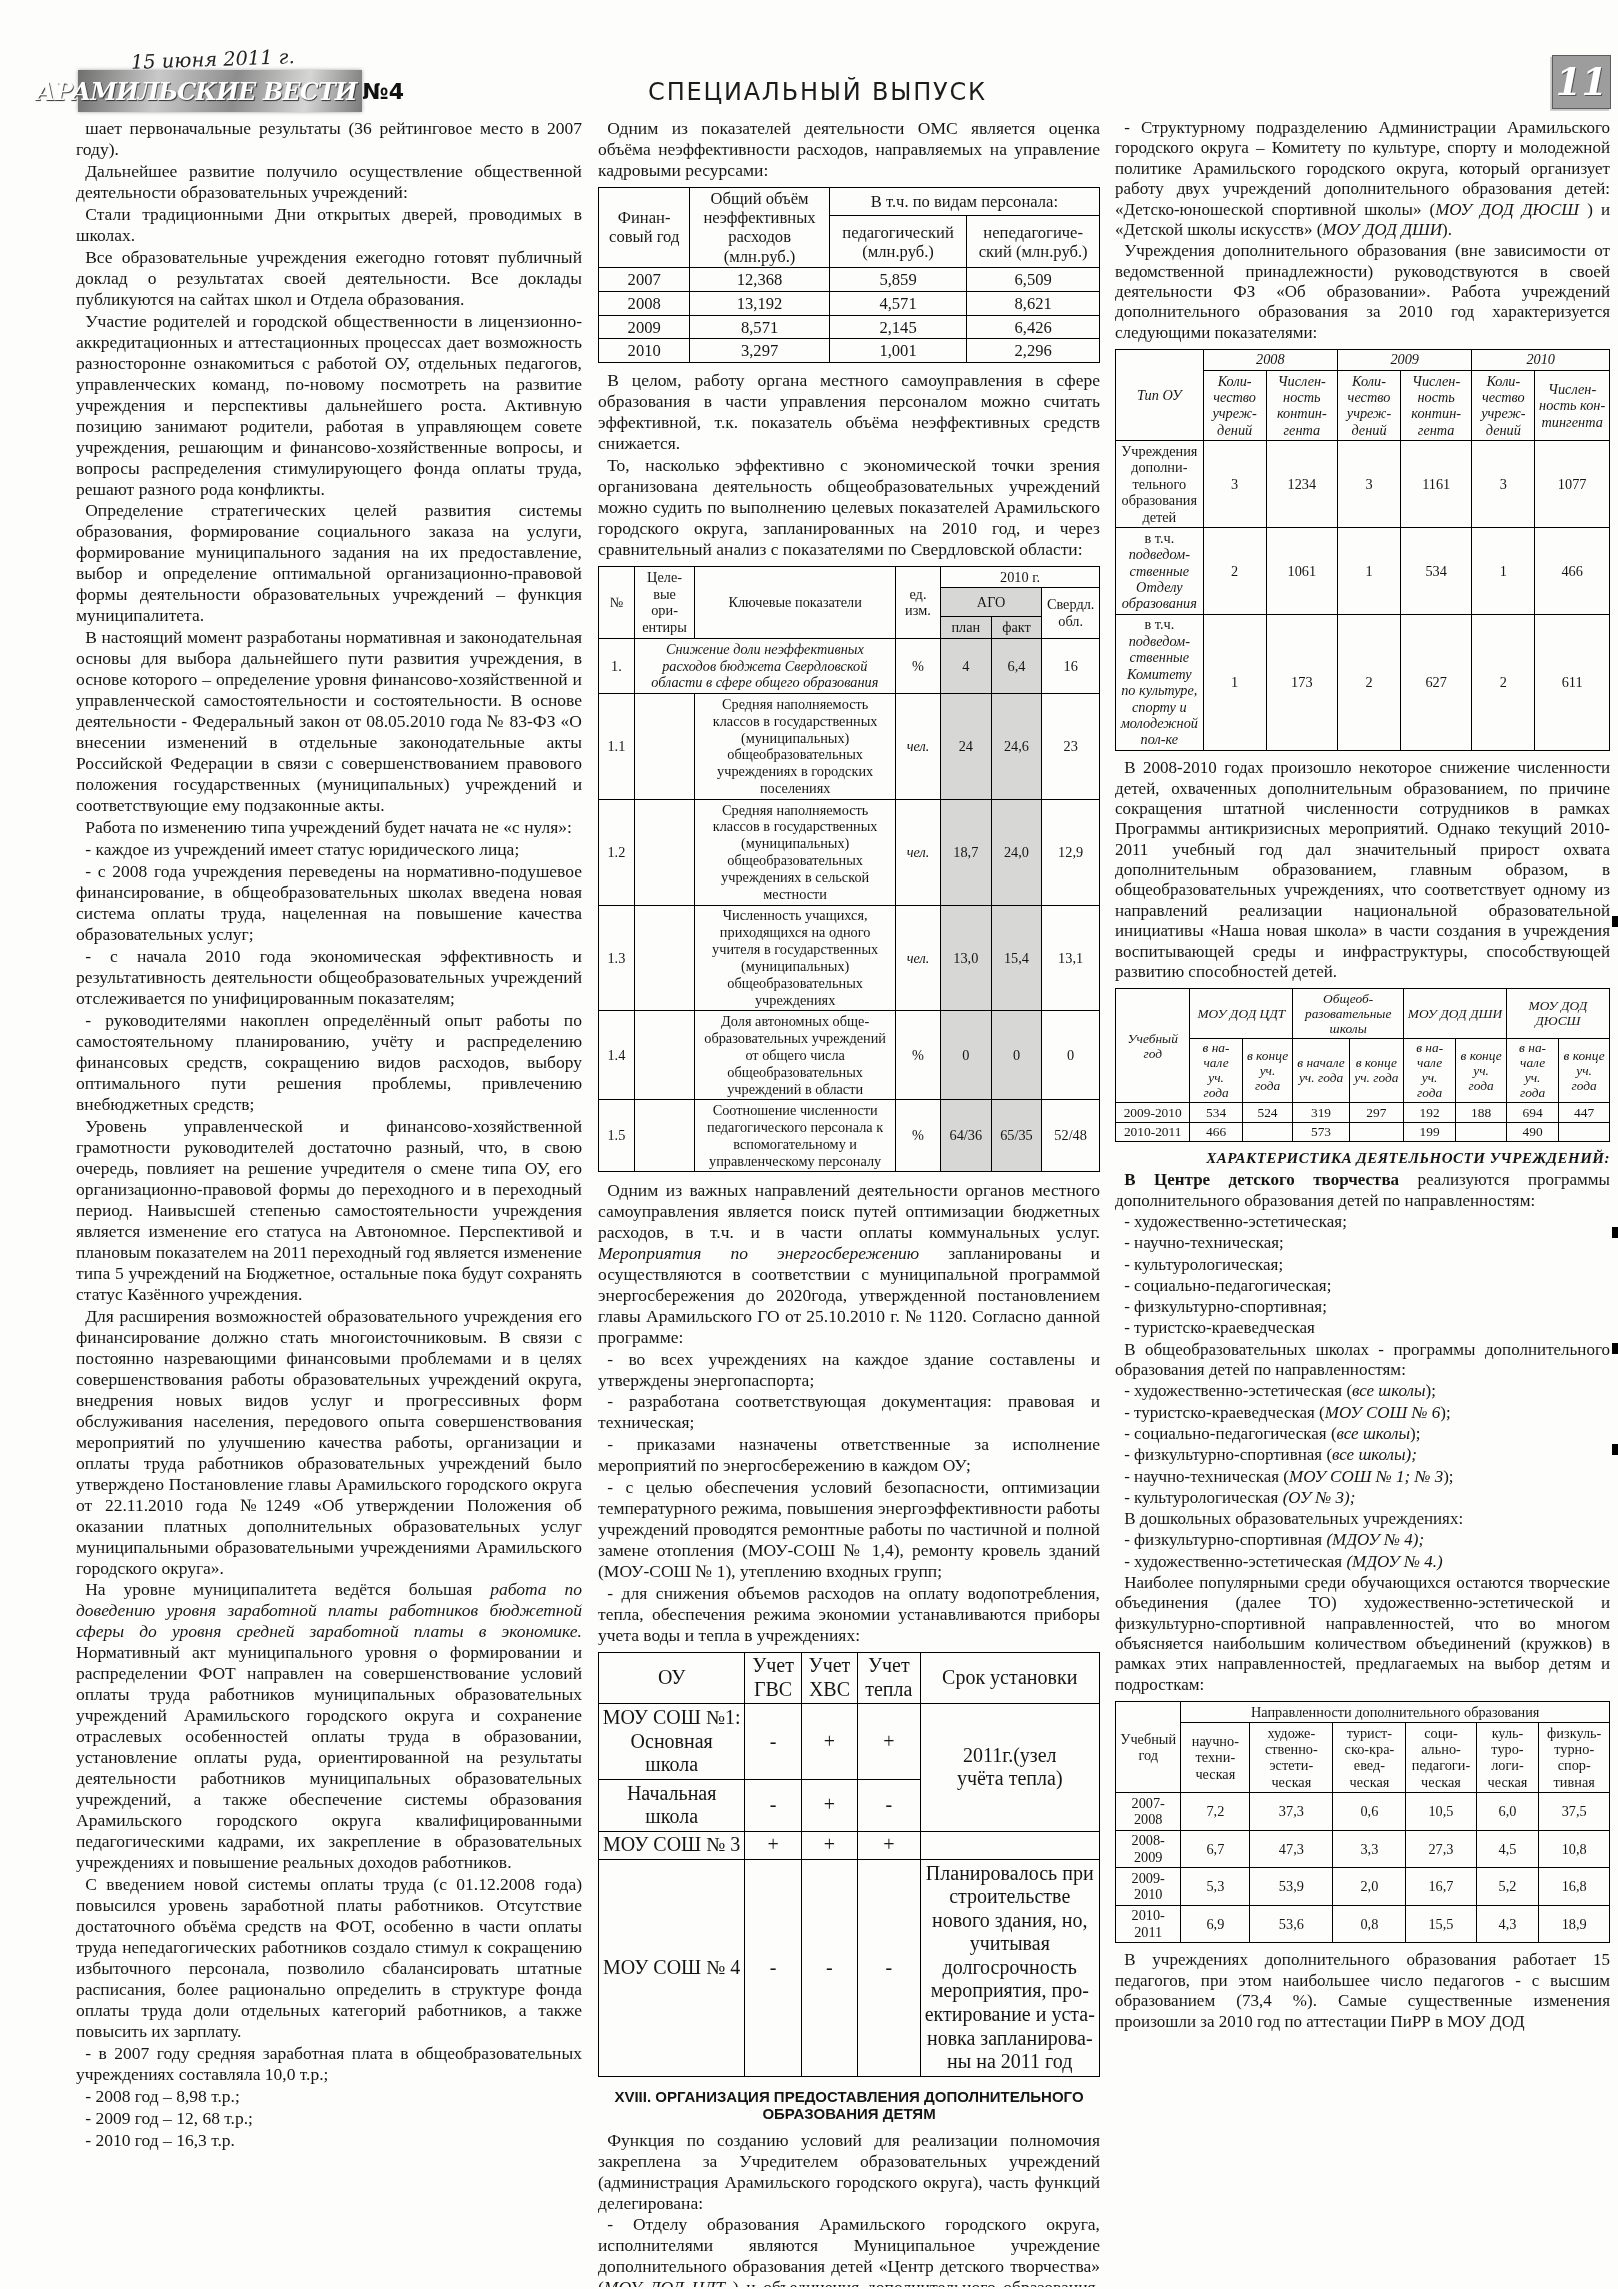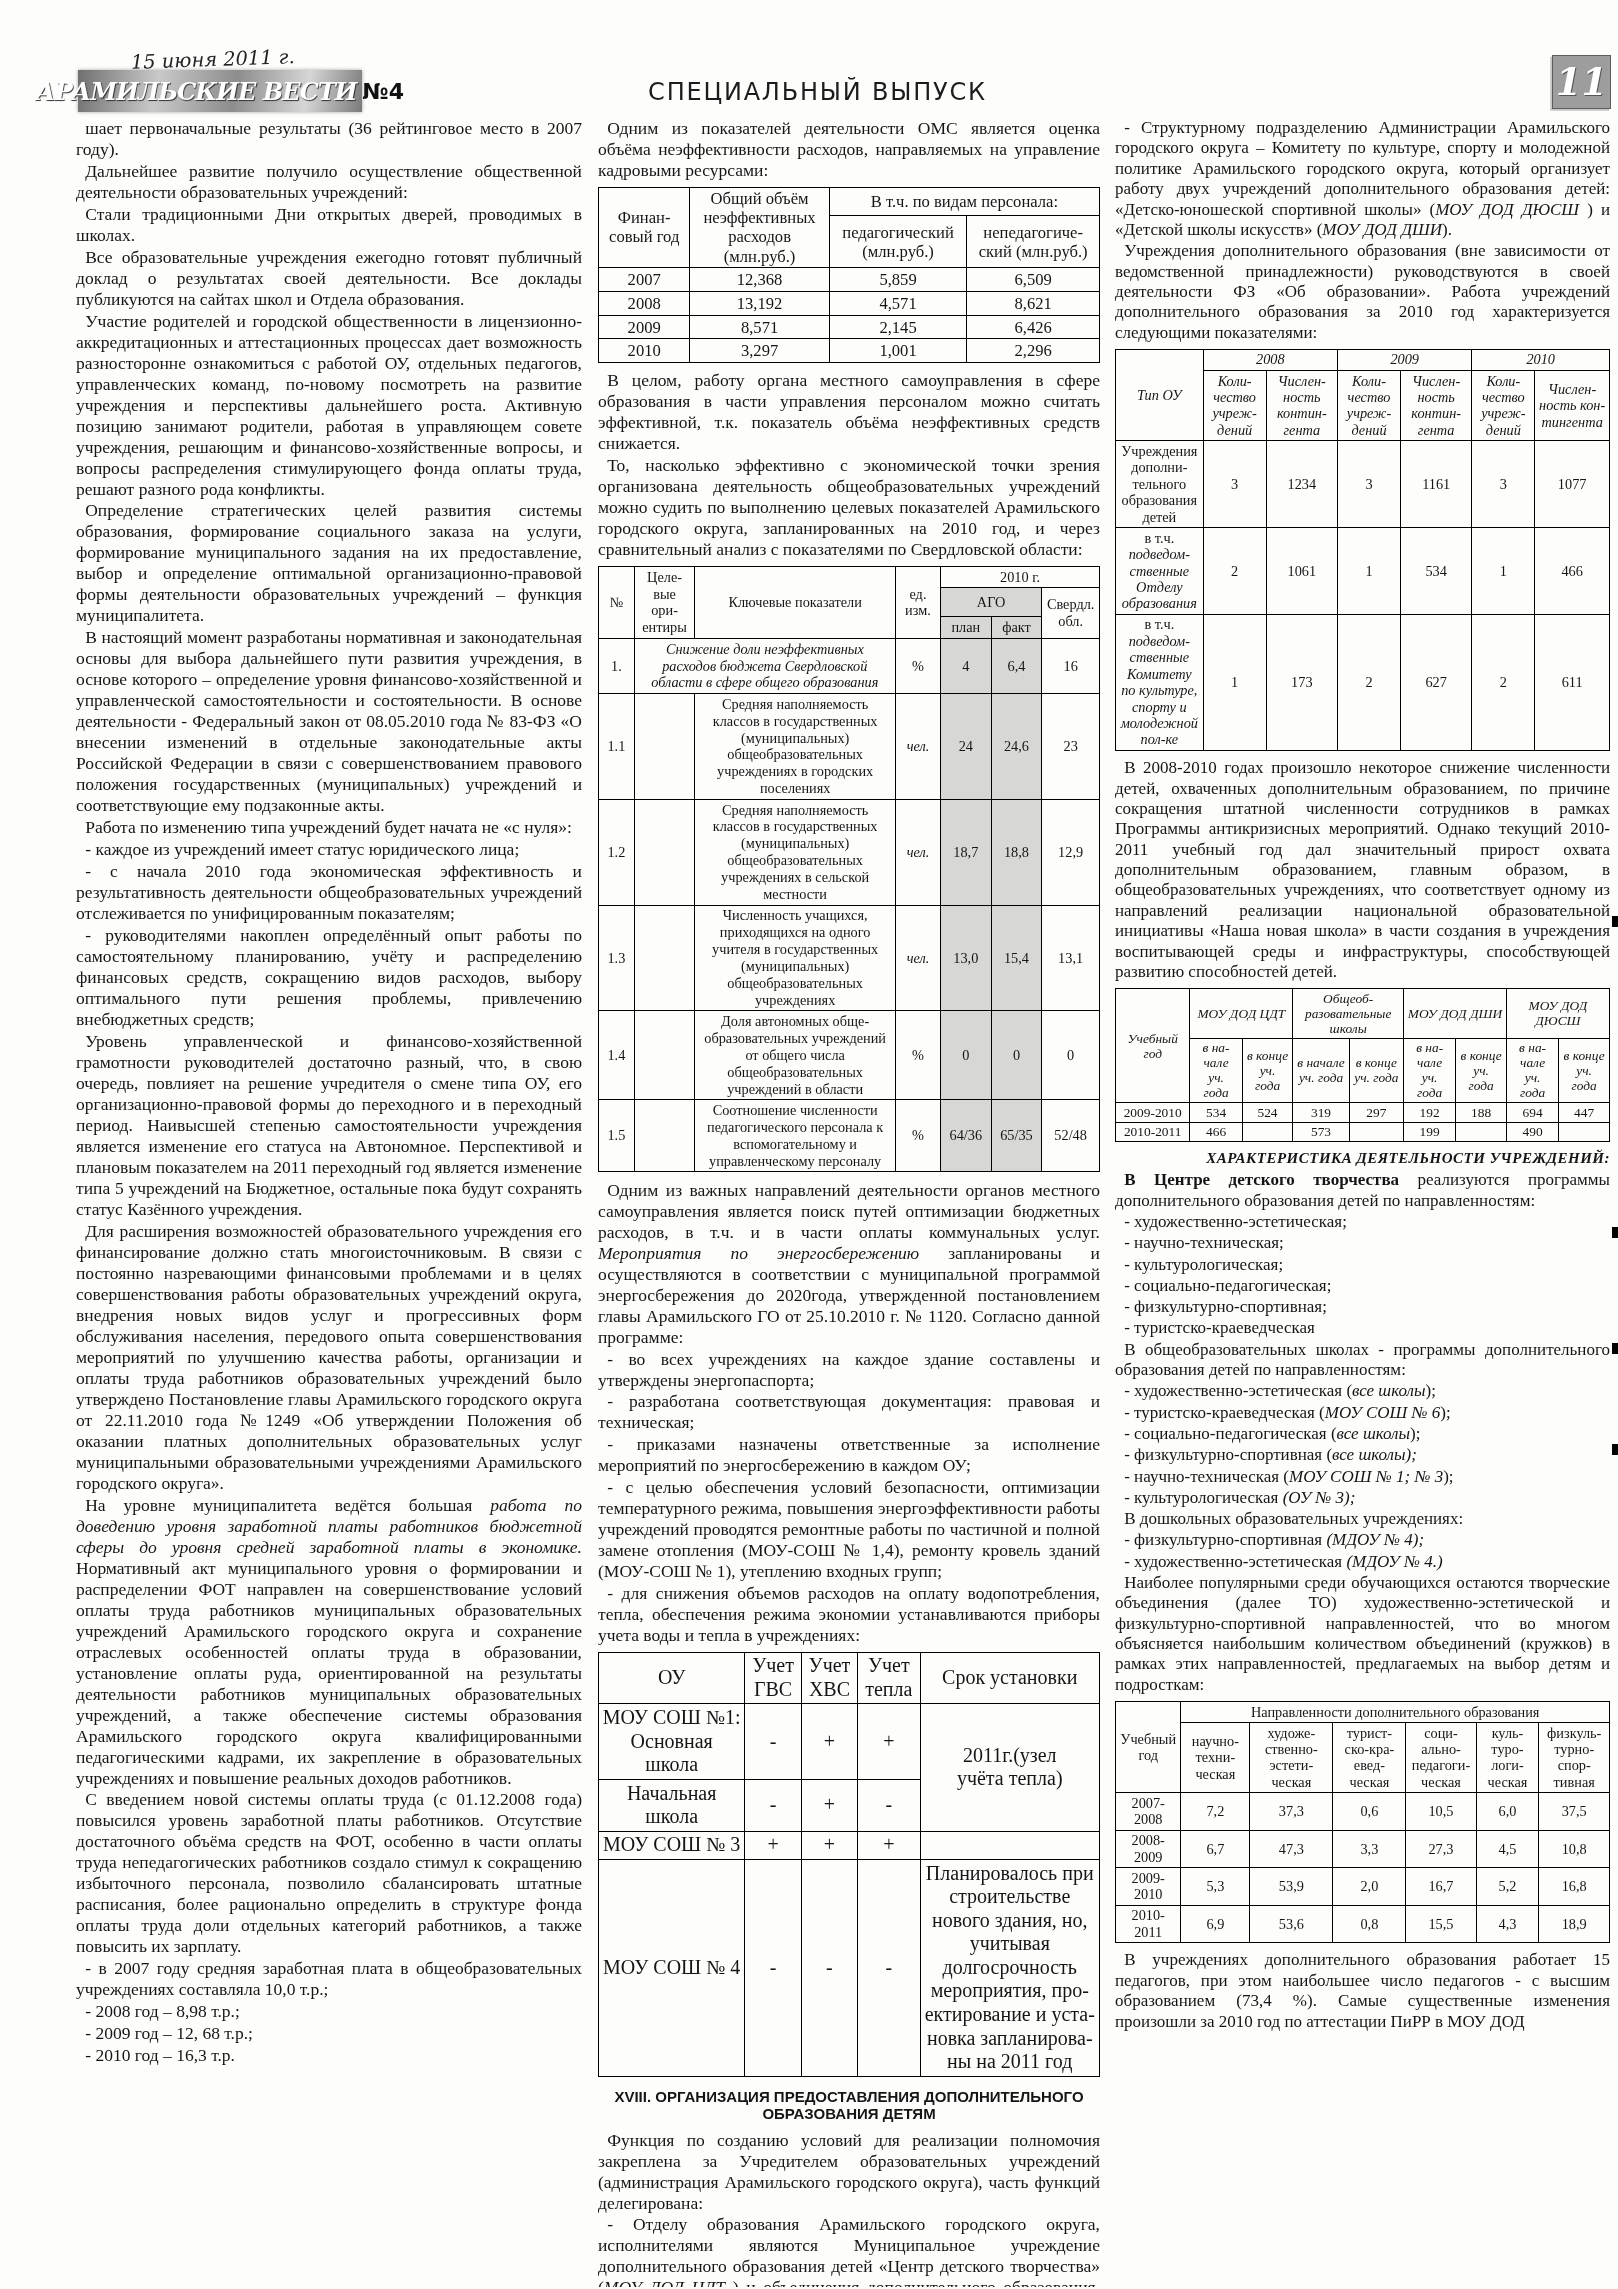--- a/index.html
+++ b/index.html
@@ -63,20 +63,21 @@
   <div class="col" id="colL" style="left:76px;width:506px;">
       <p><span>шает первоначальные результаты (36 рейтинговое место в 2007 году).</span></p>
       <p><span>Дальнейшее развитие получило осуществление общественной деятельности образовательных учреждений:</span></p>
       <p><span>Стали традиционными Дни открытых дверей, проводимых в школах.</span></p>
       <p><span>Все образовательные учреждения ежегодно готовят публичный доклад о результатах своей деятельности. Все доклады публикуются на сайтах школ и Отдела образования.</span></p>
       <p><span>Участие родителей и городской общественности в лицензионно-аккредитационных и аттестационных процессах дает возможность разносторонне ознакомиться с работой ОУ, отдельных педагогов, управленческих команд, по-новому посмотреть на развитие учреждения и перспективы дальнейшего роста. Активную позицию занимают родители, работая в управляющем совете учреждения, решающим и финансово-хозяйственные вопросы, и вопросы распределения стимулирующего фонда оплаты труда,  решают разного рода конфликты.</span></p>
       <p><span>Определение стратегических целей развития системы образования, формирование социального заказа на услуги, формирование муниципального задания на их предоставление, выбор и определение оптимальной организационно-правовой формы деятельности образовательных учреждений – функция муниципалитета.</span></p>
       <p><span>В настоящий момент разработаны нормативная и законодательная основы для выбора дальнейшего пути развития учреждения, в основе которого – определение уровня финансово-хозяйственной и управленческой самостоятельности и состоятельности. В основе деятельности - Федеральный закон от 08.05.2010 года № 83-ФЗ «О внесении изменений в отдельные законодательные акты Российской Федерации в связи с совершенствованием правового положения государственных (муниципальных) учреждений и соответствующие ему подзаконные акты.</span></p>
       <p><span>Работа по изменению типа учреждений будет начата не «с нуля»:</span></p>
       <p><span>- каждое из учреждений имеет статус юридического лица;</span></p>
+      <p><span>- с 2008 года учреждения переведены на нормативно-подушевое финансирование, в общеобразовательных школах введена новая система оплаты труда, нацеленная на повышение качества образовательных услуг;</span></p>
       <p><span>- с начала 2010 года экономическая эффективность и результативность деятельности общеобразовательных учреждений отслеживается по унифицированным показателям;</span></p>
       <p><span>- руководителями накоплен определённый опыт работы по самостоятельному планированию, учёту и распределению финансовых средств, сокращению видов расходов, выбору оптимального пути решения проблемы, привлечению внебюджетных средств;</span></p>
       <p><span>Уровень управленческой и финансово-хозяйственной грамотности руководителей достаточно разный, что, в свою очередь, повлияет на решение учредителя о смене типа ОУ, его организационно-правовой формы до переходного и в переходный период. Наивысшей степенью самостоятельности учреждения является изменение его статуса на Автономное. Перспективой и плановым показателем на 2011 переходный год является изменение типа 5 учреждений на Бюджетное, остальные пока будут сохранять статус Казённого учреждения.</span></p>
       <p><span>Для расширения возможностей образовательного учреждения его финансирование должно стать многоисточниковым. В связи с постоянно назревающими финансовыми проблемами и в целях совершенствования работы образовательных учреждений округа, внедрения новых видов услуг и прогрессивных форм обслуживания населения, передового опыта совершенствования мероприятий по улучшению качества работы, организации и оплаты труда работников образовательных учреждений было утверждено Постановление главы Арамильского городского округа от 22.11.2010 года №1249 «Об утверждении Положения об оказании платных дополнительных образовательных услуг муниципальными образовательными учреждениями Арамильского городского округа».</span></p>
       <p><span>На уровне муниципалитета ведётся большая </span><span class="i">работа по доведению уровня заработной платы работников бюджетной сферы до уровня средней заработной платы в экономике.</span><span> Нормативный акт муниципального уровня о формировании и распределении ФОТ  направлен на совершенствование условий оплаты труда работников муниципальных образовательных учреждений Арамильского городского округа и сохранение отраслевых особенностей оплаты труда в образовании, установление оплаты руда, ориентированной на результаты деятельности работников муниципальных образовательных учреждений, а также обеспечение системы образования Арамильского городского округа квалифицированными педагогическими кадрами, их закрепление в образовательных учреждениях и повышение реальных доходов работников.</span></p>
       <p><span>С введением новой системы оплаты труда (с 01.12.2008 года) повысился уровень заработной платы работников. Отсутствие достаточного объёма средств на ФОТ, особенно в части оплаты труда непедагогических работников создало стимул к сокращению избыточного персонала, позволило сбалансировать штатные расписания, более рационально определить в структуре фонда оплаты труда доли отдельных категорий работников, а также повысить их зарплату.</span></p>
       <p><span>- в 2007 году средняя заработная плата в общеобразовательных учреждениях составляла 10,0 т.р.;</span></p>
       <p><span>- 2008 год – 8,98 т.р.;</span></p>
       <p><span>- 2009 год – 12, 68 т.р.;</span></p>
       <p><span>- 2010 год – 16,3 т.р.</span></p>
@@ -167,21 +168,21 @@
             <td class="g">24</td>
             <td class="g">24,6</td>
             <td>23</td>
           </tr>
           <tr>
             <td>1.2</td>
             <td></td>
             <td class="l j">Средняя наполняемость классов в государствен­ных (муниципальных) общеобразовательных учреждениях в сель­ской местности</td>
             <td class="i">чел.</td>
             <td class="g">18,7</td>
-            <td class="g">18,8</td>
+            <td class="g">24,0</td>
             <td>12,9</td>
           </tr>
           <tr>
             <td>1.3</td>
             <td></td>
             <td class="l j">Численность учащихся, приходящихся на одно­го учителя в государ­ственных (муниципаль­ных) общеобразова­тельных учреждениях</td>
             <td class="i">чел.</td>
             <td class="g">13,0</td>
             <td class="g">15,4</td>
             <td>13,1</td>

